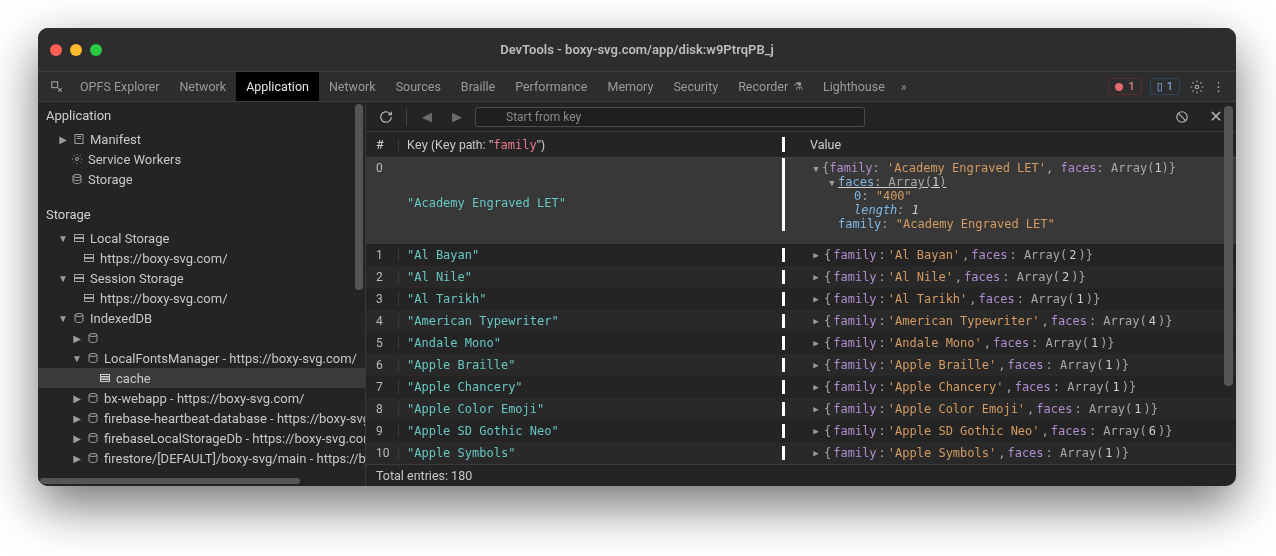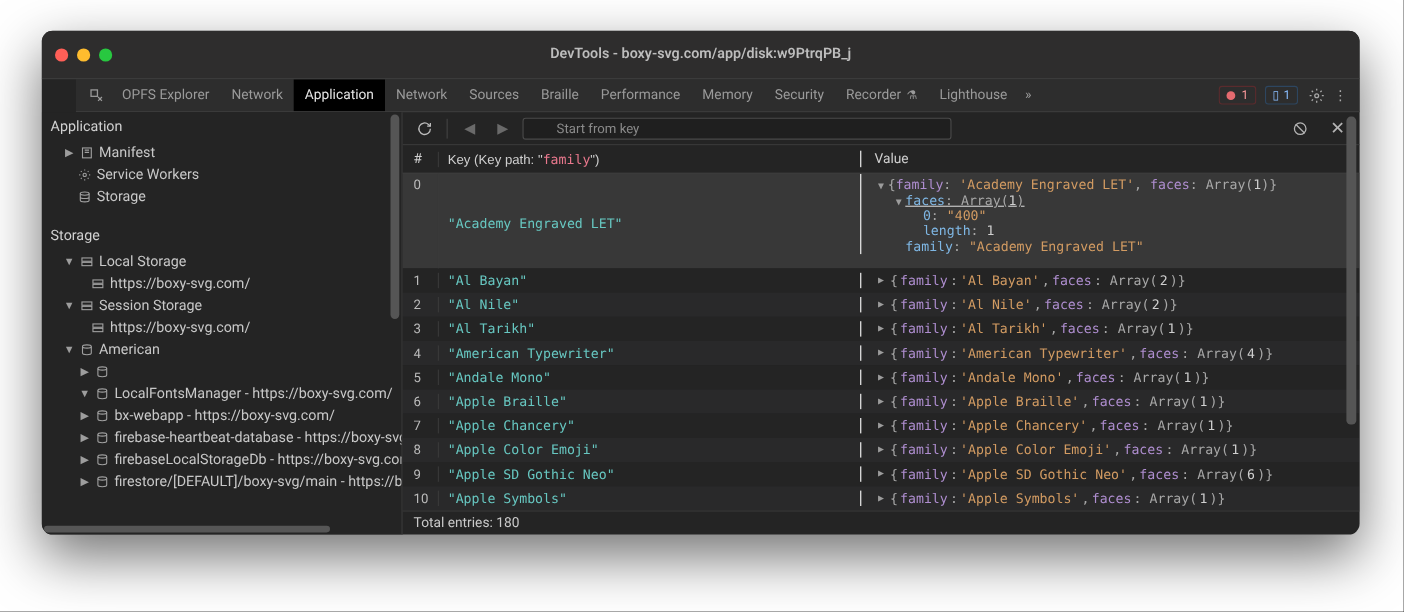--- a/index.html
+++ b/index.html
@@ -42,21 +42,20 @@
   .tabbar {
     height: 30px;
     background: #2d2d2d;
     display:flex;
     align-items:center;
     border-bottom: 1px solid #3c3c3c;
     font-size: 12.5px;
     padding: 0 6px;
     gap: 0;
     color:#9a9a9a;
-    margin-left:31px;
   }
   .tab {
     padding: 0 10px;
     height:100%;
     display:flex;
     align-items:center;
     cursor:pointer;
     gap:5px;
   }
   .tab.active { background:#000; color:#e6e6e6;}
@@ -145,21 +144,21 @@
   .colheader{
     height:26px;
     display:flex;
     border-bottom:1px solid #434343;
     font-size:12.5px;
     color:#cfcfcf;
     align-items:center;
   }
   .col-idx{width:32px;padding-left:10px;}
   .col-key{width:384px;border-left:1px solid #3a3a3a;padding-left:8px;}
-  .col-val{flex:1;border-left:1px solid #ffffff;padding-left:12px;}
+  .col-val{flex:1;border-left:3px solid #ffffff;padding-left:25px;}
   .mono{font-family:Menlo,Consolas,monospace;font-size:12px;}
   .pink{color:#e9788d;}
   .teal{color:#67c7c1;}
   .purple{color:#af8ed0;}
   .orange{color:#d29b62;}
   .grey{color:#a7a7a7;}
   .lightblue{color:#7fb7e4;}
   
   .rows{
     flex:1;
@@ -360,21 +359,21 @@
         </div>
         <div class="tree-item">
           <span class="indent" style="width:8px;"></span>
           <span class="disclosure">▼</span>
           <span class="icon">
             <svg width="12" height="12" viewBox="0 0 24 24" fill="none" stroke="#a0a0a0" stroke-width="2">
                 <ellipse cx="12" cy="6" rx="8" ry="3"></ellipse>
                 <path d="M4 6v12c0 1.7 3.6 3 8 3s8-1.3 8-3V6"></path>
               </svg>
           </span>
-          <span>American</span>
+          <span>IndexedDB</span>
         </div>
         <div class="tree-item">
           <span class="indent" style="width:22px;"></span>
           <span class="disclosure">▶</span>
           <span class="icon">
             <svg width="12" height="12" viewBox="0 0 24 24" fill="none" stroke="#a0a0a0" stroke-width="2">
                 <ellipse cx="12" cy="6" rx="8" ry="3"></ellipse>
                 <path d="M4 6v12c0 1.7 3.6 3 8 3s8-1.3 8-3V6"></path>
               </svg>
           </span>
@@ -382,20 +381,31 @@
         <div class="tree-item">
           <span class="indent" style="width:22px;"></span>
           <span class="disclosure">▼</span>
           <span class="icon">
             <svg width="12" height="12" viewBox="0 0 24 24" fill="none" stroke="#a0a0a0" stroke-width="2">
                 <ellipse cx="12" cy="6" rx="8" ry="3"></ellipse>
                 <path d="M4 6v12c0 1.7 3.6 3 8 3s8-1.3 8-3V6"></path>
               </svg>
           </span>
           <span>LocalFontsManager - https://boxy-svg.com/</span>
+        </div>
+        <div class="tree-item selected">
+          <span class="indent" style="width:48px;"></span>
+          <span class="icon">
+            <svg width="12" height="12" viewBox="0 0 24 24" fill="none" stroke="#cfcfcf" stroke-width="2">
+                <rect x="3" y="5" width="18" height="4"></rect>
+                <rect x="3" y="10" width="18" height="4"></rect>
+                <rect x="3" y="15" width="18" height="4"></rect>
+              </svg>
+          </span>
+          <span>cache</span>
         </div>
         <div class="tree-item">
           <span class="indent" style="width:22px;"></span>
           <span class="disclosure">▶</span>
           <span class="icon">
             <svg width="12" height="12" viewBox="0 0 24 24" fill="none" stroke="#a0a0a0" stroke-width="2">
                 <ellipse cx="12" cy="6" rx="8" ry="3"></ellipse>
                 <path d="M4 6v12c0 1.7 3.6 3 8 3s8-1.3 8-3V6"></path>
               </svg>
           </span>
@@ -487,21 +497,21 @@
       <div class="rows" id="rows">
           <div class="row selected" style="align-items: flex-start; height: auto;">
             <div class="col-idx" style="padding-top:3px;">0</div>
             <div class="col-key mono" style="padding-top:3px;height:86px;">
               <span class="teal">"Academy Engraved LET"</span>
             </div>
             <div class="col-val mono" style="display:block;padding-top:3px;">
               <div><span class="tri">▼</span><span class="grey">{</span><span class="purple">family</span><span class="grey">: </span><span class="orange">'Academy Engraved LET'</span><span class="grey">, </span><span class="purple">faces</span><span class="grey">: Array(</span><span>1</span><span class="grey">)}</span></div>
               <div style="padding-left:16px;text-decoration:underline;"><span class="tri">▼</span><span class="lightblue">faces</span><span class="grey">: Array(</span><span>1</span><span class="grey">)</span></div>
               <div style="padding-left:44px;"><span class="lightblue">0</span><span class="grey">: </span><span class="orange">"400"</span></div>
-              <div style="padding-left:44px;"><span class="lightblue">length</span><span class="grey">: </span><span>1</span></div>
+              <div style="padding-left:44px;font-style:italic;"><span class="lightblue">length</span><span class="grey">: </span><span>1</span></div>
               <div style="padding-left:28px;"><span class="lightblue">family</span><span class="grey">: </span><span class="orange">"Academy Engraved LET"</span></div>
             </div>
           </div>
           <div class="row zebra-a">
             <div class="col-idx">1</div>
             <div class="col-key mono">
               <span class="teal">"Al Bayan"</span>
             </div>
             <div class="col-val mono">
               <span class="tri">▶</span>

